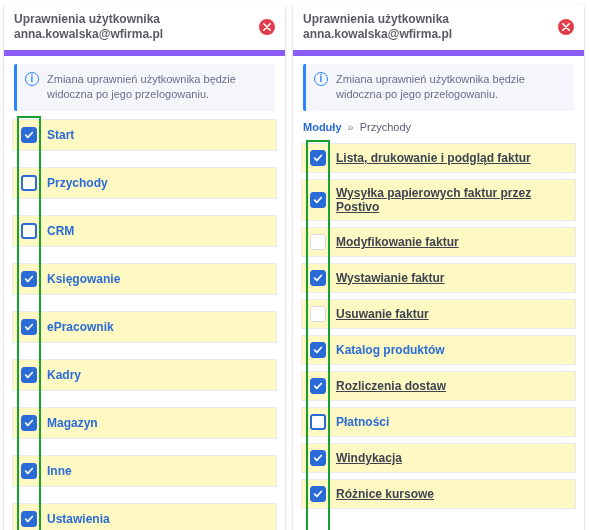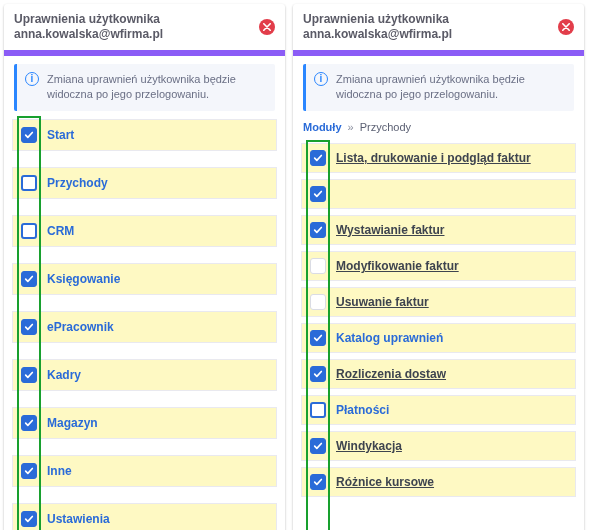--- a/index.html
+++ b/index.html
@@ -270,44 +270,45 @@
               </svg>
             </div>
             <div class="item-label lbl-text">Lista, drukowanie i podgląd faktur</div>
           </div>
           <div class="item">
             <div class="cb checked">
               <svg viewBox="0 0 12 12">
                 <path d="M2 6.2 L4.6 8.8 L10 3" fill="none" stroke="#ffffff" stroke-width="2" stroke-linecap="round" stroke-linejoin="round"></path>
               </svg>
             </div>
-          </div>
-          <div class="item">
-            <div class="cb checked">
-              <svg viewBox="0 0 12 12">
-                <path d="M2 6.2 L4.6 8.8 L10 3" fill="none" stroke="#ffffff" stroke-width="2" stroke-linecap="round" stroke-linejoin="round"></path>
-              </svg>
-            </div>
-            <div class="item-label lbl-text">Wystawianie faktur</div>
+            <div class="item-label lbl-text">Wysyłka papierowych faktur przez Postivo</div>
           </div>
           <div class="item">
             <div class="cb empty"></div>
             <div class="item-label lbl-text">Modyfikowanie faktur</div>
           </div>
           <div class="item">
+            <div class="cb checked">
+              <svg viewBox="0 0 12 12">
+                <path d="M2 6.2 L4.6 8.8 L10 3" fill="none" stroke="#ffffff" stroke-width="2" stroke-linecap="round" stroke-linejoin="round"></path>
+              </svg>
+            </div>
+            <div class="item-label lbl-text">Wystawianie faktur</div>
+          </div>
+          <div class="item">
             <div class="cb empty"></div>
             <div class="item-label lbl-text">Usuwanie faktur</div>
           </div>
           <div class="item">
             <div class="cb checked">
               <svg viewBox="0 0 12 12">
                 <path d="M2 6.2 L4.6 8.8 L10 3" fill="none" stroke="#ffffff" stroke-width="2" stroke-linecap="round" stroke-linejoin="round"></path>
               </svg>
             </div>
-            <div class="item-label lbl-link">Katalog uprawnień</div>
+            <div class="item-label lbl-link">Katalog produktów</div>
           </div>
           <div class="item">
             <div class="cb checked">
               <svg viewBox="0 0 12 12">
                 <path d="M2 6.2 L4.6 8.8 L10 3" fill="none" stroke="#ffffff" stroke-width="2" stroke-linecap="round" stroke-linejoin="round"></path>
               </svg>
             </div>
             <div class="item-label lbl-text">Rozliczenia dostaw</div>
           </div>
           <div class="item">

